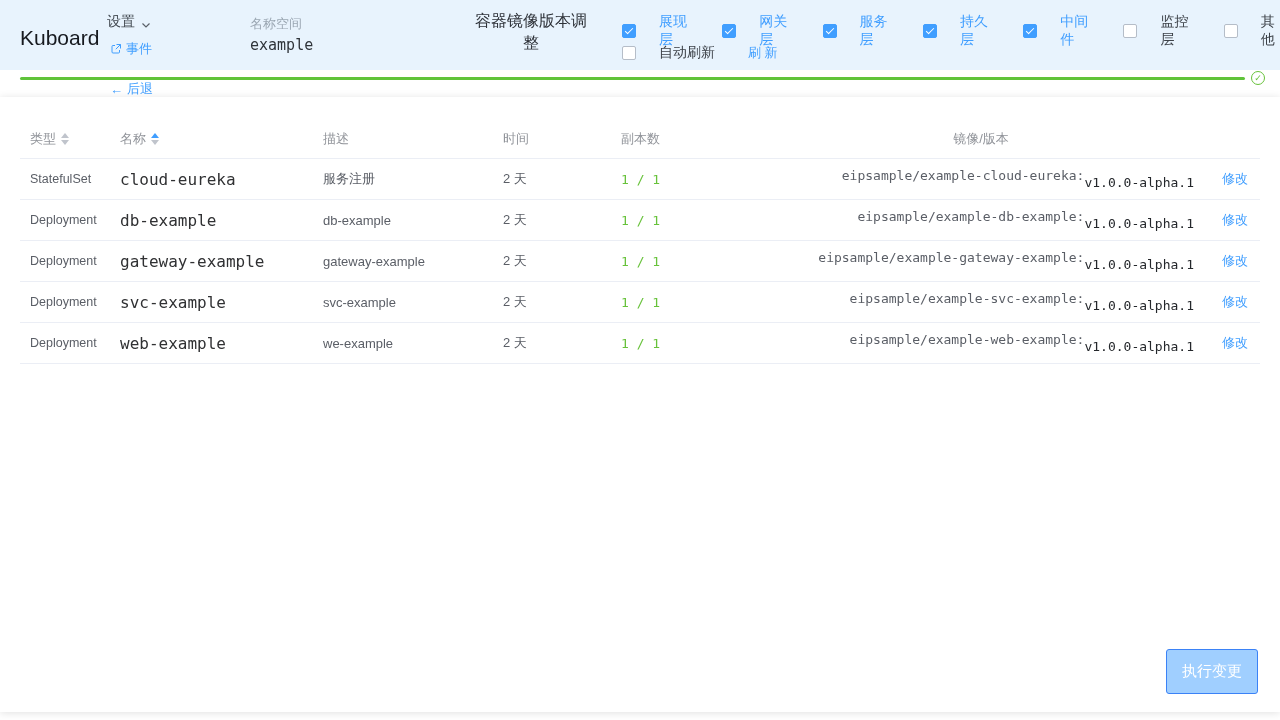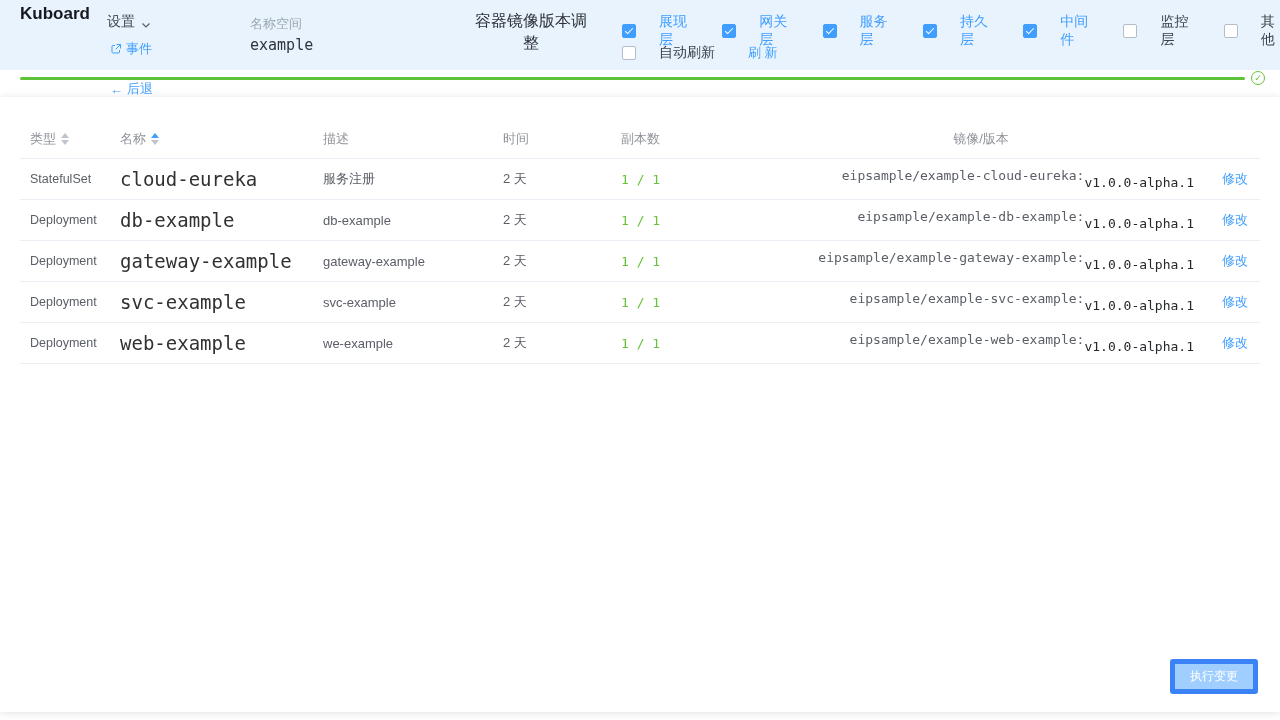--- a/index.html
+++ b/index.html
@@ -2,21 +2,21 @@
 <html><head>
 <meta charset="utf-8">
 <style>
   * { margin:0; padding:0; box-sizing:border-box; }
   html,body { width:1280px; height:720px; overflow:hidden; background:#fff;
               font-family:"Liberation Sans","DejaVu Sans",sans-serif; }
   .mono { font-family:"DejaVu Sans Mono",monospace; }
 
   
   .header { position:absolute; top:0; left:0; right:0; height:70px; background:#e8f3fd; }
-  .brand { position:absolute; left:20px; top:4px; font-size:17px; font-weight:700; color:#16191f; }
+  .brand { position:absolute; left:20px; top:26px; font-size:21px; font-weight:400; color:#16191f; }
   .settings { position:absolute; left:107px; top:13px; font-size:14px; color:#434a52;
               display:flex; align-items:flex-end; gap:5px; cursor:pointer; }
   .subnav { position:absolute; left:110px; top:40px; display:flex; gap:22px; font-size:13px;flex-direction:column; }
   .link { color:#409eff; cursor:pointer; text-decoration:none; display:flex; align-items:center; gap:4px; }
   .ns-label { position:absolute; left:250px; top:15px; font-size:13px; color:#9aa6b2; }
   .ns-value { position:absolute; left:250px; top:36px; font-size:15px; color:#2f343a; }
   .page-title { position:absolute; left:470px; top:10px; width:122px; text-align:center;
                 font-size:16px; line-height:22px; color:#2d3138; }
 
   .filters { position:absolute; left:622px; top:13px; display:flex; gap:32px; }
@@ -47,35 +47,35 @@
   .trow { height:41px; font-size:13px; color:#5a5e66; }
   .c1 { width:100px; padding-left:10px; }
   .c2 { width:203px; }
   .c3 { width:180px; }
   .c4 { width:118px; }
   .c5 { width:139px; }
   .c6 { flex:1; text-align:right; padding-right:8px; }
   .c7 { width:58px; text-align:right; padding-right:12px; }
   .thead .c6 { text-align:center; padding-right:0; }
   .cell-type { font-size:12.5px; }
-  .cell-name { font-size:19px; color:#303133; }
+  .cell-name { font-size:16px; color:#303133; }
   .cell-replicas { color:#67c23a; font-size:13px; }
   .img-name { position:relative; top:-4px; font-size:13px; color:#5a5e66; }
   .img-tag  { position:relative; top:3px; font-size:13px; color:#24272b; }
   .modify { color:#409eff; font-size:13px; cursor:pointer;font-family:Liberation Serif, serif; }
 
   .sort-carets { display:inline-flex; flex-direction:column; gap:2px; margin-left:5px;
                  vertical-align:middle; cursor:pointer; }
   .caret { width:0; height:0; border-left:4px solid transparent; border-right:4px solid transparent; }
   .caret.up { border-bottom:5px solid #c0c4cc; }
   .caret.down { border-top:5px solid #c0c4cc; }
   .caret.up.active { border-bottom-color:#409eff; }
 
-  .apply-btn { position:absolute; right:22px; bottom:18px; background:#a0cfff; border:5px solid #3b82f6;
-               color:#fff; font-size:12px; padding:4px 15px; border-radius:3px; cursor:not-allowed; }
+  .apply-btn { position:absolute; right:22px; bottom:18px; background:#a0cfff; border:1px solid #3b82f6;
+               color:#fff; font-size:15px; padding:12px 15px; border-radius:3px; cursor:not-allowed; }
 
   .ext-icon svg, .chev svg { display:block; }
 </style>
 </head>
 <body>
 
 <div class="header">
   <div class="brand">Kuboard</div>
 
   <div class="settings">

